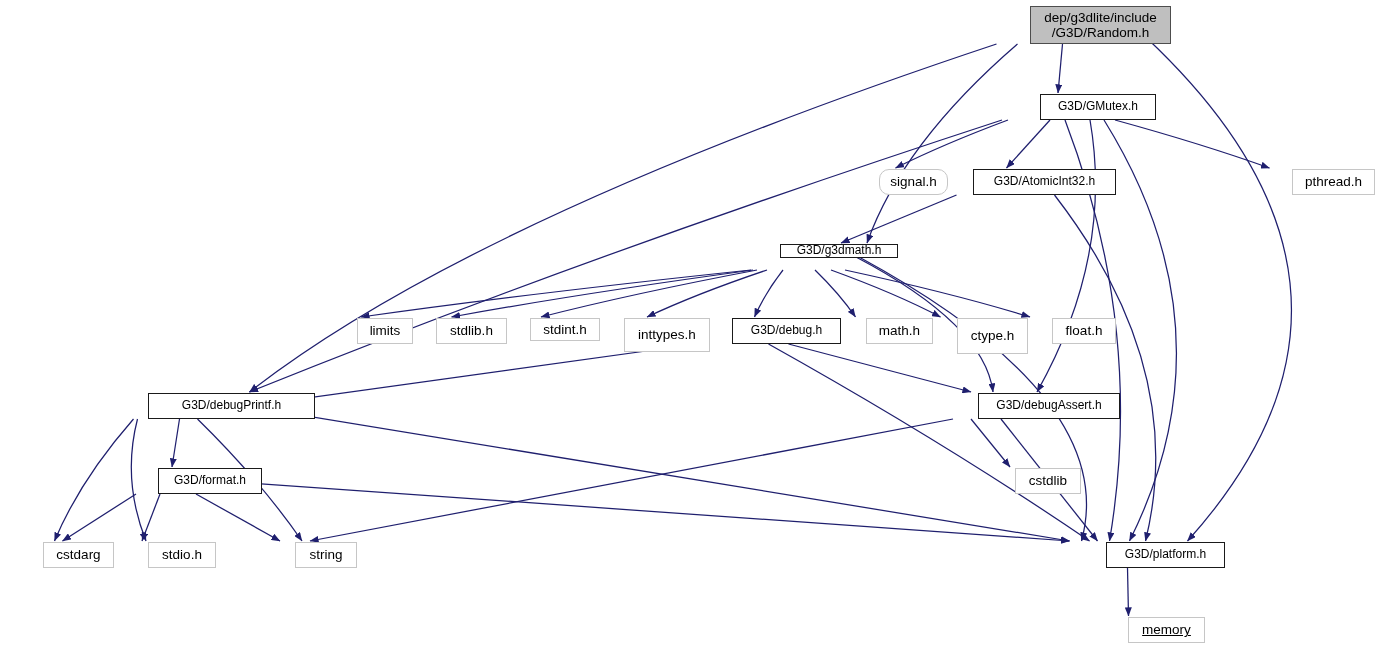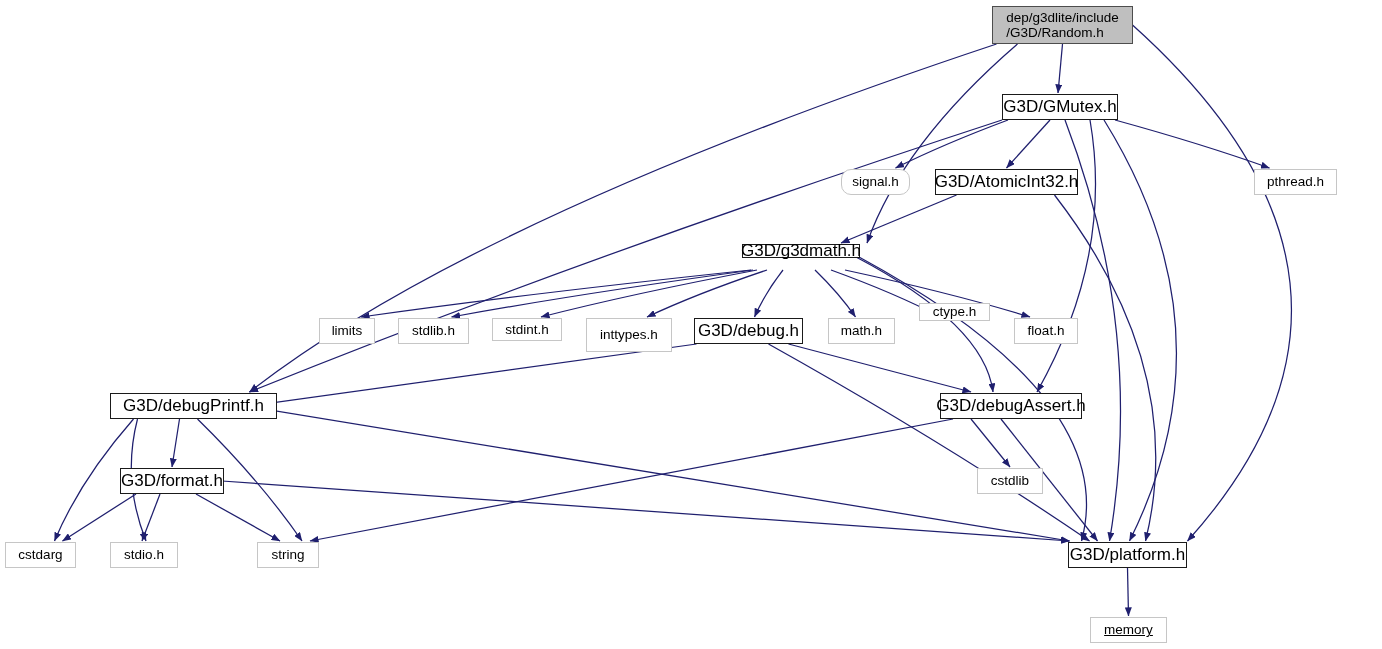--- a/index.html
+++ b/index.html
@@ -1,23 +1,23 @@
 <!DOCTYPE html>
 <html><head>
 <meta charset="utf-8">
 <style>
   html,body{margin:0;padding:0;background:#ffffff;}
   #graph{position:relative;width:1382px;height:649px;overflow:hidden;
          font-family:"Liberation Sans","DejaVu Sans",sans-serif;background:#fff;}
   svg.edges{position:absolute;left:0;top:0;width:1382px;height:649px;pointer-events:none;}
   .node{position:absolute;box-sizing:border-box;display:flex;align-items:center;
-        justify-content:center;text-align:left;background:#ffffff;
-        color:#000000;line-height:1.12;white-space:pre;}
+        justify-content:center;text-align:center;background:#ffffff;
+        color:#000000;line-height:1.12;white-space:pre;margin-left:38px;}
   .node.ext{border:1px solid #c6c6c6;font-size:13.5px;}
-  .node.int{border:1.4px solid #1a1a1a;font-size:17px;}
+  .node.int{border:1.4px solid #1a1a1a;font-size:12px;}
   .node.root{border:1.4px solid #4d4d4d;background:#bfbfbf;font-size:13.5px;}
 </style>
 </head>
 <body>
 
 <div id="graph">
   <svg class="edges" viewBox="0 0 1382 649">
     <defs>
       <marker id="ah" markerWidth="9" markerHeight="7" refX="8.6" refY="3.5" orient="auto" markerUnits="userSpaceOnUse">
         <polygon points="0,0 9,3.5 0,7" fill="#1f1f6e"></polygon>
@@ -72,21 +72,21 @@
       <div class="node ext" style="left: 841px; top: 169px; width: 69px; height: 26px; border-radius: 10px;">signal.h</div>
       <div class="node int" style="left: 935px; top: 169px; width: 143px; height: 26px;">G3D/AtomicInt32.h</div>
       <div class="node ext" style="left: 1254px; top: 169px; width: 83px; height: 26px;">pthread.h</div>
       <div class="node int" style="left: 742px; top: 244px; width: 118px; height: 14px;">G3D/g3dmath.h</div>
       <div class="node ext" style="left: 319px; top: 318px; width: 56px; height: 26px;">limits</div>
       <div class="node ext" style="left: 398px; top: 318px; width: 71px; height: 26px;">stdlib.h</div>
       <div class="node ext" style="left: 492px; top: 318px; width: 70px; height: 23px;">stdint.h</div>
       <div class="node ext" style="left: 586px; top: 318px; width: 86px; height: 34px;">inttypes.h</div>
       <div class="node int" style="left: 694px; top: 318px; width: 109px; height: 26px;">G3D/debug.h</div>
       <div class="node ext" style="left: 828px; top: 318px; width: 67px; height: 26px;">math.h</div>
-      <div class="node ext" style="left: 919px; top: 303px; width: 71px; height: 18px;">ctype.h</div>
+      <div class="node ext" style="left: 919px; top: 318px; width: 71px; height: 36px;">ctype.h</div>
       <div class="node ext" style="left: 1014px; top: 318px; width: 64px; height: 26px;">float.h</div>
       <div class="node int" style="left: 110px; top: 393px; width: 167px; height: 26px;">G3D/debugPrintf.h</div>
       <div class="node int" style="left: 940px; top: 393px; width: 142px; height: 26px;">G3D/debugAssert.h</div>
       <div class="node int" style="left: 120px; top: 468px; width: 104px; height: 26px;">G3D/format.h</div>
       <div class="node ext" style="left: 977px; top: 468px; width: 66px; height: 26px;">cstdlib</div>
       <div class="node ext" style="left: 5px; top: 542px; width: 71px; height: 26px;">cstdarg</div>
       <div class="node ext" style="left: 110px; top: 542px; width: 68px; height: 26px;">stdio.h</div>
       <div class="node ext" style="left: 257px; top: 542px; width: 62px; height: 26px;">string</div>
       <div class="node int" style="left: 1068px; top: 542px; width: 119px; height: 26px;">G3D/platform.h</div>
       <div class="node ext" style="left: 1090px; top: 617px; width: 77px; height: 26px; text-decoration: underline;">memory</div>

